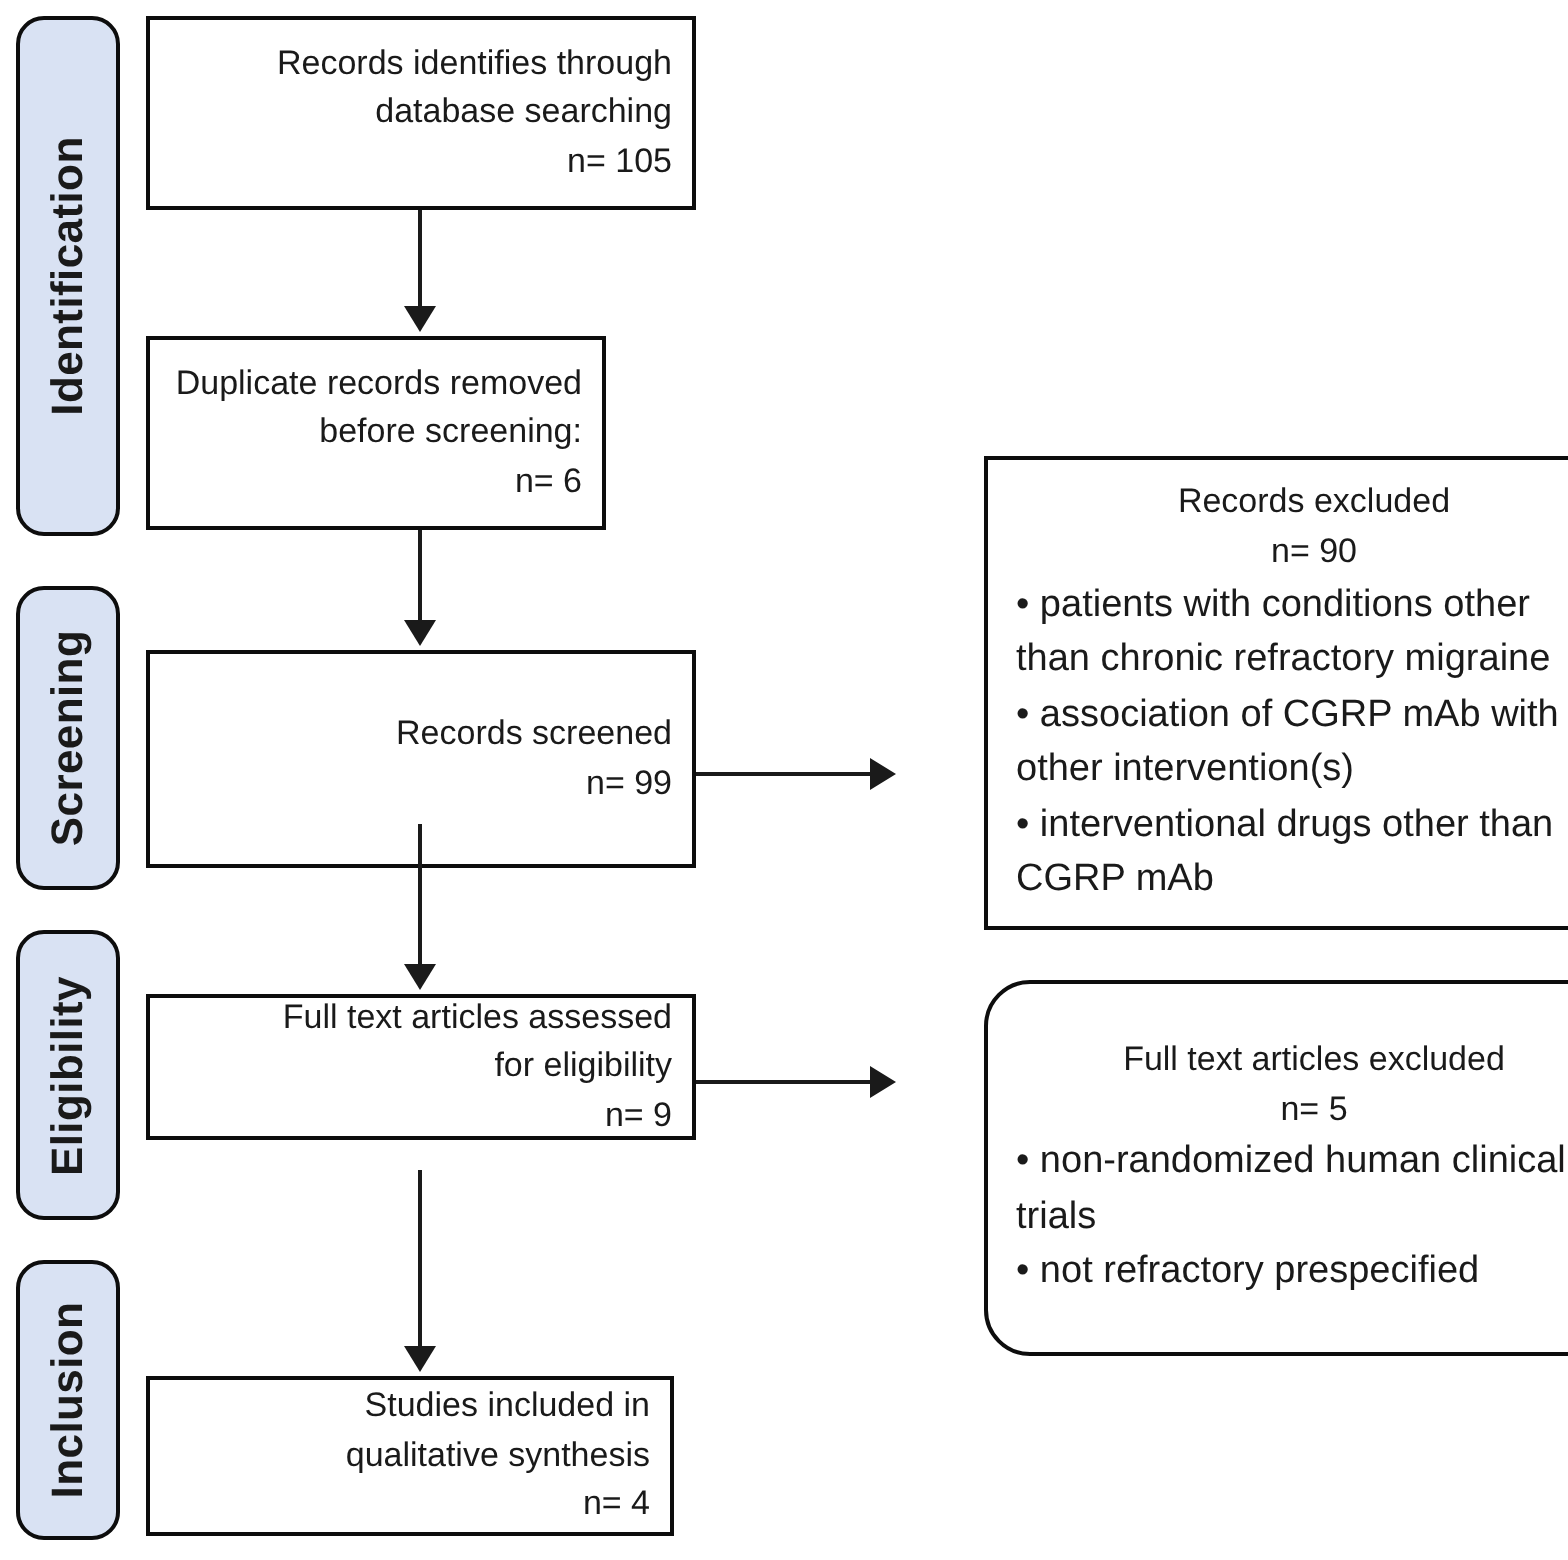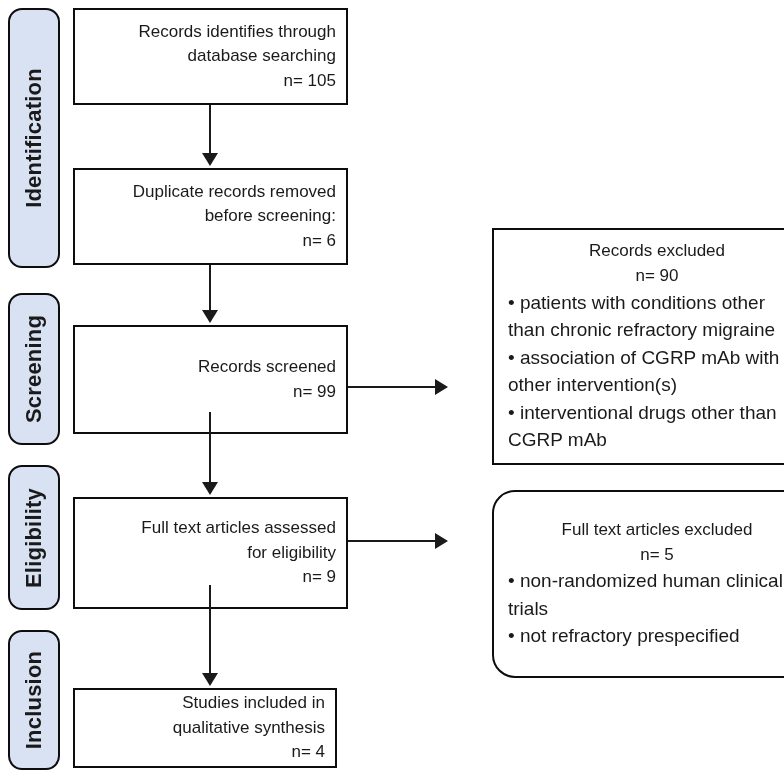--- a/index.html
+++ b/index.html
@@ -137,32 +137,32 @@
   <div class="stage-tab" style="top:630px;height:140px;">
     <span class="stage-label">Inclusion</span>
   </div>
 
   <div class="flow-box" style="left:73px;top:8px;width:275px;height:97px;">
     <div class="line">Records identifies through</div>
     <div class="line">database searching</div>
     <div class="line">n= 105</div>
   </div>
 
-  <div class="flow-box" style="left:73px;top:168px;width:275px;height:97px;">
+  <div class="flow-box" style="left:73px;top:168px;width:230px;height:97px;">
     <div class="line">Duplicate records removed</div>
     <div class="line">before screening:</div>
     <div class="line">n= 6</div>
   </div>
 
   <div class="flow-box" style="left:73px;top:325px;width:275px;height:109px;">
     <div class="line">Records screened</div>
     <div class="line">n= 99</div>
   </div>
 
-  <div class="flow-box" style="left:73px;top:497px;width:275px;height:112px;">
+  <div class="flow-box" style="left:73px;top:497px;width:275px;height:73px;">
     <div class="line">Full text articles assessed</div>
     <div class="line">for eligibility</div>
     <div class="line">n= 9</div>
   </div>
 
   <div class="flow-box" style="left:73px;top:688px;width:264px;height:80px;">
     <div class="line">Studies included in</div>
     <div class="line">qualitative synthesis</div>
     <div class="line">n= 4</div>
   </div>

